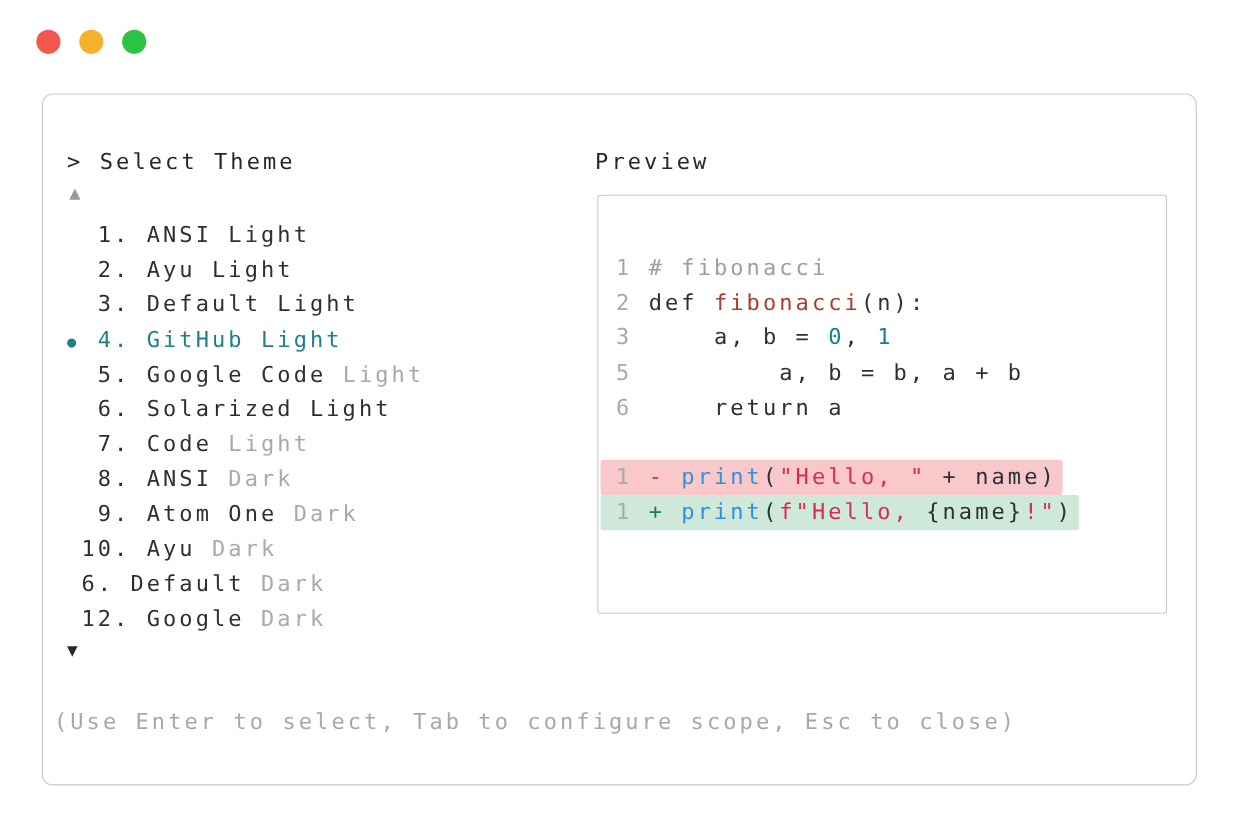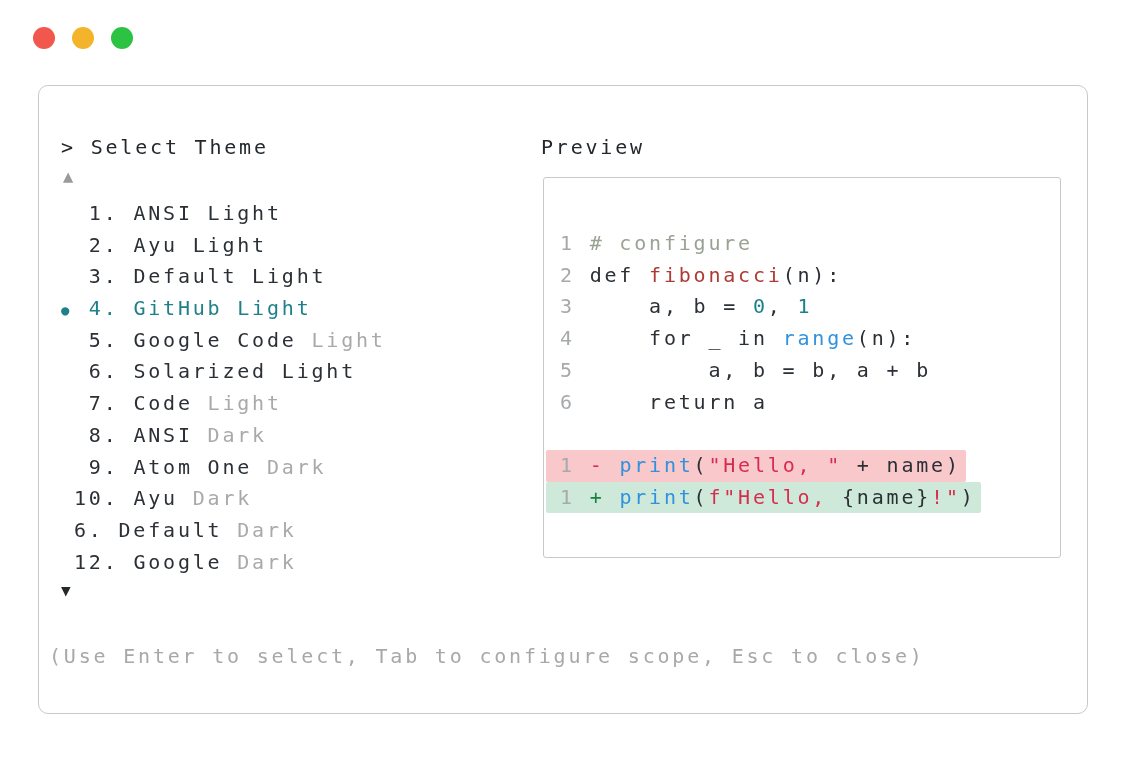--- a/index.html
+++ b/index.html
@@ -64,24 +64,23 @@
     </div>
 
   <div class="arrow-down">▼</div>
 
   <div class="hint mono">(Use Enter to select, Tab to configure scope, Esc to close)</div>
 
   <div class="preview-label mono">Preview</div>
 
   <div class="preview-box">
     <div class="code">
-        <div class="code-line mono"><span style="color: rgb(166, 170, 173);">1 </span><span style="color: rgb(153, 162, 148);"># configure</span></div>
+        <div class="code-line mono"><span style="color: rgb(166, 170, 173);">1 </span><span style="color: rgb(153, 162, 148);"># fibonacci</span></div>
         <div class="code-line mono"><span style="color: rgb(166, 170, 173);">2 </span><span style="color: rgb(43, 48, 54);">def </span><span style="color: rgb(173, 58, 51);">fibonacci</span><span style="color: rgb(43, 48, 54);">(n):</span></div>
         <div class="code-line mono"><span style="color: rgb(166, 170, 173);">3 </span><span style="color: rgb(43, 48, 54);">    a, b = </span><span style="color: rgb(26, 128, 141);">0</span><span style="color: rgb(43, 48, 54);">, </span><span style="color: rgb(26, 128, 141);">1</span></div>
-        <div class="code-line mono"><span style="color: rgb(166, 170, 173);">4 </span><span style="color: rgb(43, 48, 54);">    for _ in </span><span style="color: rgb(48, 146, 220);">range</span><span style="color: rgb(43, 48, 54);">(n):</span></div>
         <div class="code-line mono"><span style="color: rgb(166, 170, 173);">5 </span><span style="color: rgb(43, 48, 54);">        a, b = b, a + b</span></div>
         <div class="code-line mono"><span style="color: rgb(166, 170, 173);">6 </span><span style="color: rgb(43, 48, 54);">    return a</span></div>
         <div class="code-line mono"></div>
         <div class="code-line mono" style="background: rgb(248, 200, 202);"><span style="color: rgb(166, 170, 173);">1 </span><span style="color: rgb(217, 43, 78);">- </span><span style="color: rgb(48, 146, 220);">print</span><span style="color: rgb(43, 48, 54);">(</span><span style="color: rgb(217, 43, 78);">"Hello, "</span><span style="color: rgb(43, 48, 54);"> + name)</span></div>
         <div class="code-line mono" style="background: rgb(206, 233, 217);"><span style="color: rgb(166, 170, 173);">1 </span><span style="color: rgb(28, 128, 67);">+ </span><span style="color: rgb(48, 146, 220);">print</span><span style="color: rgb(43, 48, 54);">(</span><span style="color: rgb(217, 43, 78);">f"Hello, </span><span style="color: rgb(43, 48, 54);">{name}</span><span style="color: rgb(217, 43, 78);">!"</span><span style="color: rgb(43, 48, 54);">)</span></div>
       </div>
   </div>
 </div>
 
 </body></html>

